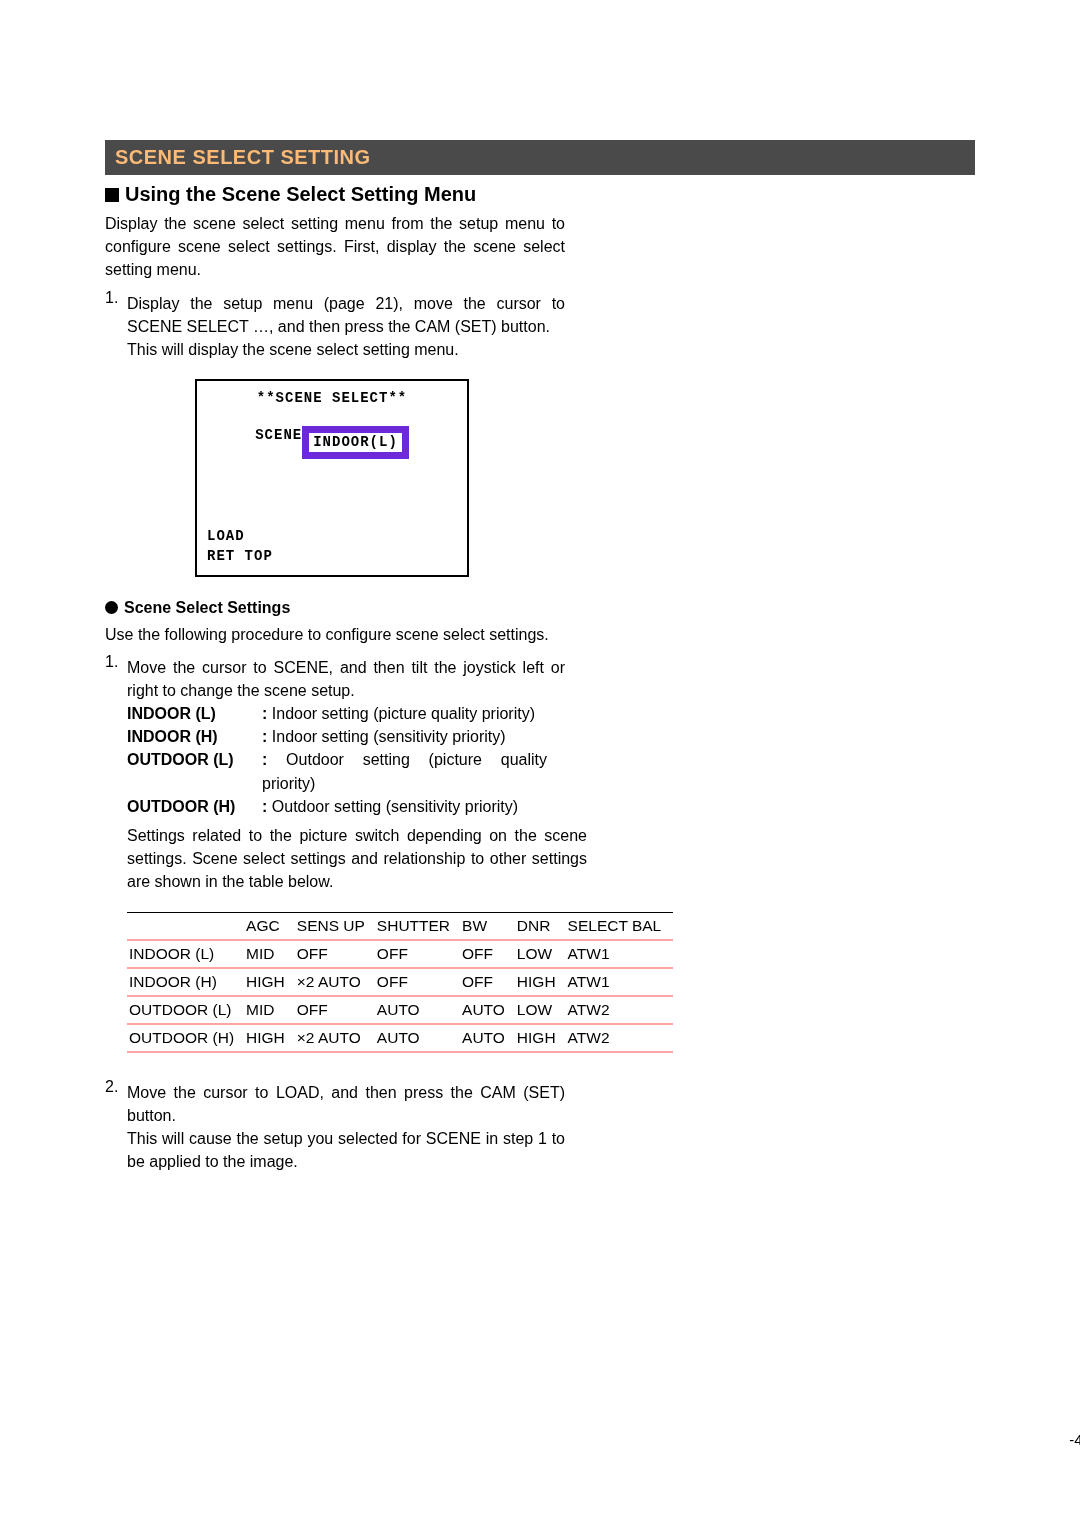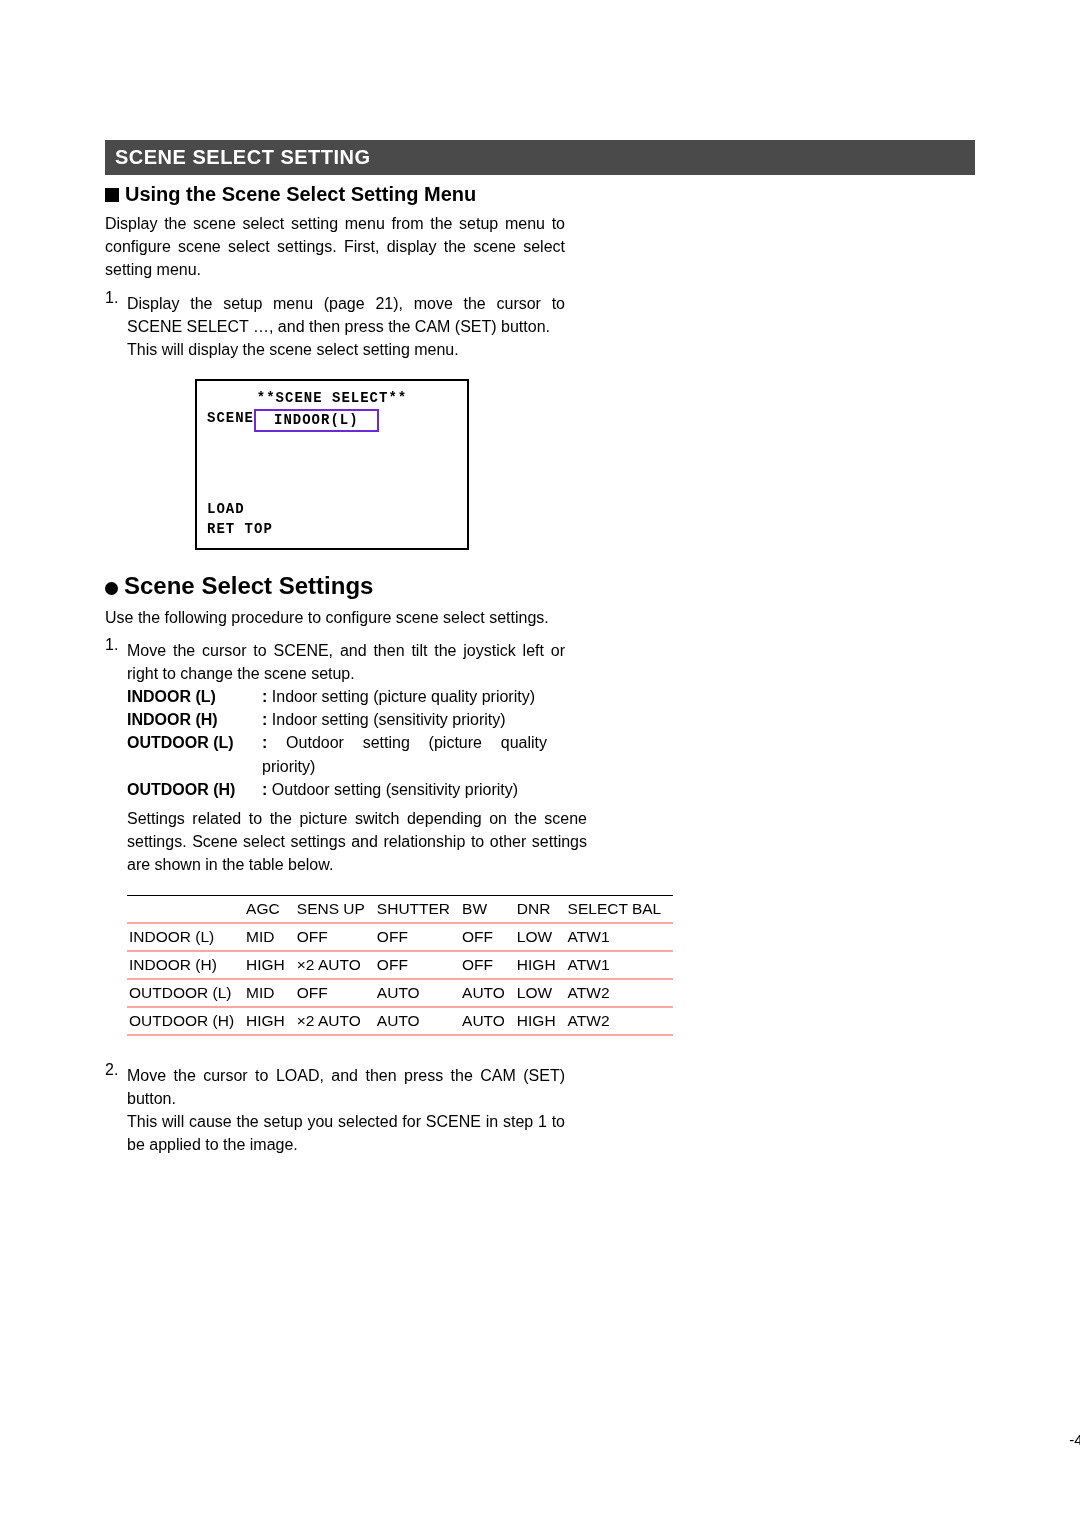--- a/index.html
+++ b/index.html
@@ -10,21 +10,21 @@
     color: #000;
     width: 1080px;
     height: 1528px;
     position: relative;
   }
   .page {
     padding: 140px 105px 0 105px;
   }
   .header-bar {
     background: #4a4a4a;
-    color: #ffffff;
+    color: #fdba74;
     font-weight: bold;
     font-size: 20px;
     padding: 6px 10px;
     letter-spacing: 0.5px;
   }
   .sq {
     display: inline-block;
     width: 14px;
     height: 14px;
     background: #000;
@@ -77,33 +77,33 @@
     font-size: 14px;
     font-weight: bold;
     letter-spacing: 1px;
     line-height: 1.4;
   }
   .osd-title {
     text-align: center;
   }
   .osd-row {
     display: flex;
-    justify-content: flex-start;
-    margin-top: 0;
+    justify-content: center;
+    margin-top: 17px;
   }
   .osd-selected {
-    border: 2px solid #6d28d9;
-    padding: 0 18px;
+    border: 7px solid #6d28d9;
+    padding: 0 4px;
   }
   .osd-spacer {
     height: 68px;
   }
   .sub-title {
     font-weight: bold;
-    font-size: 24px;
+    font-size: 16px;
     margin-top: 22px;
   }
   .def-row {
     display: flex;
     font-size: 16px;
     line-height: 1.45;
     max-width: 420px;
     margin-left: 22px;
   }
   .def-term {

